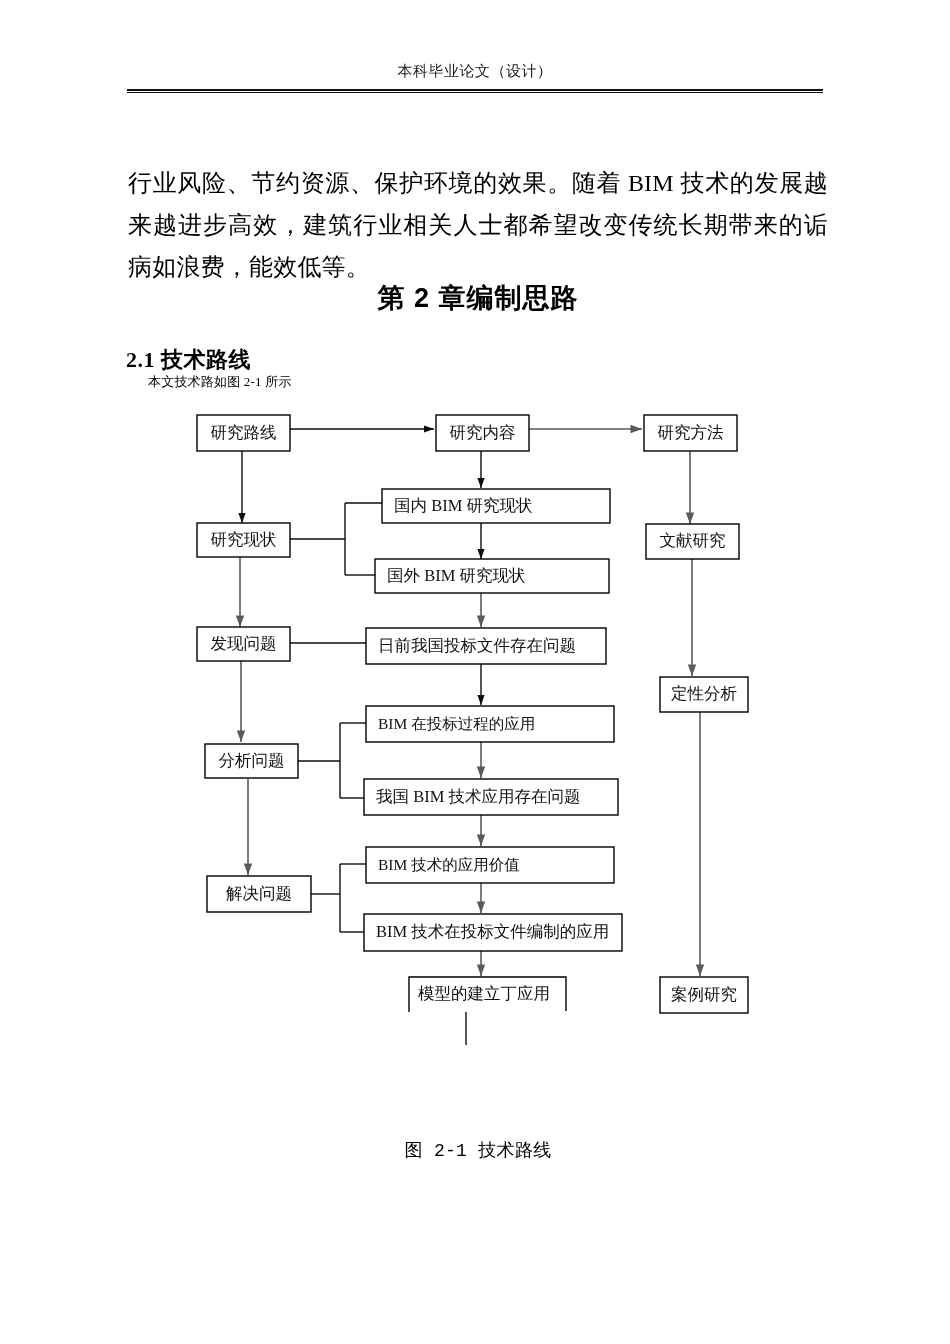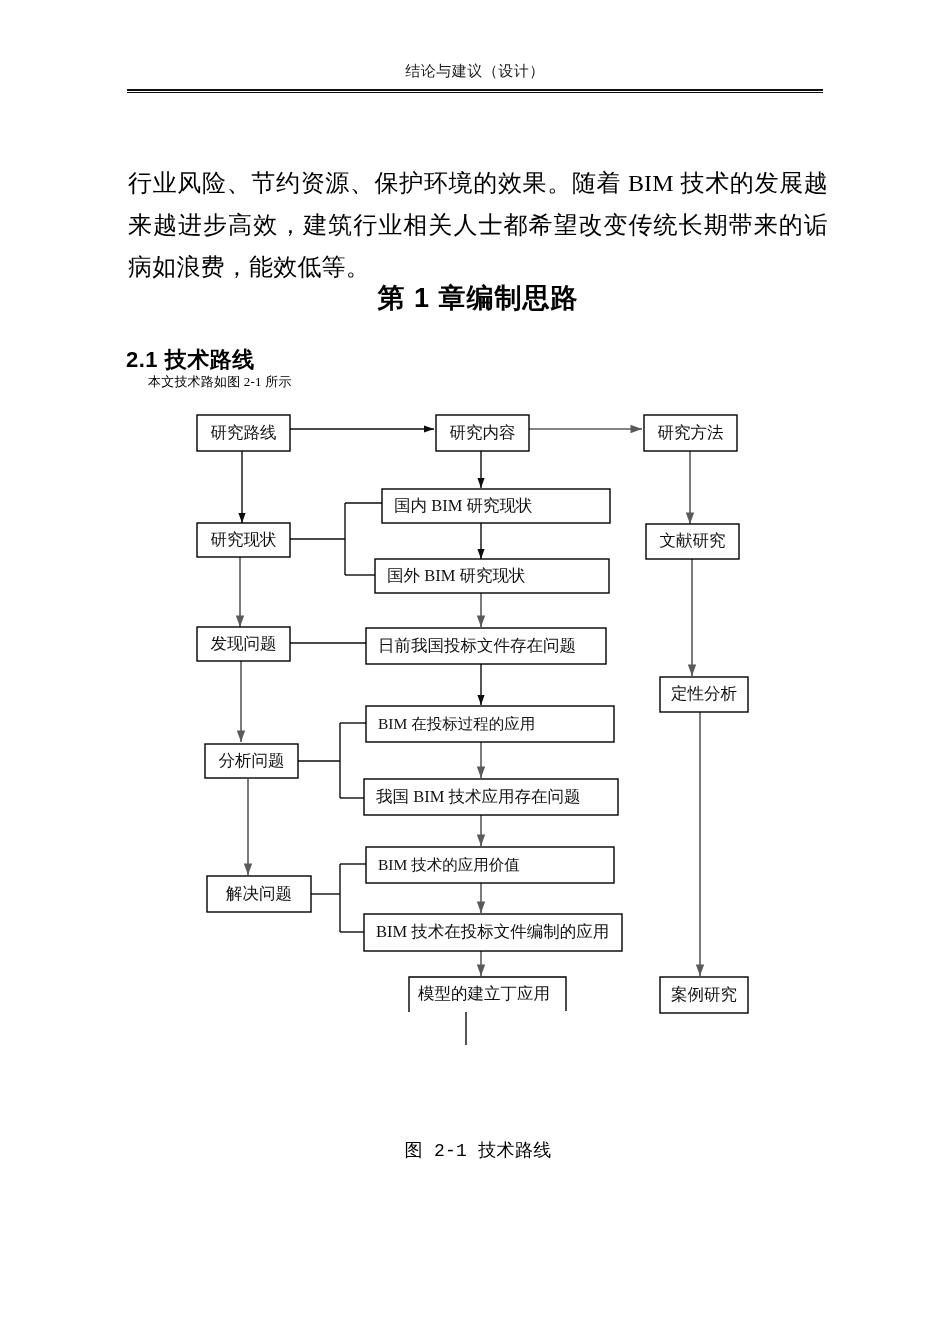--- a/index.html
+++ b/index.html
@@ -72,21 +72,21 @@
     font-family: "Liberation Sans", "DejaVu Sans", sans-serif;
     font-size: 27px;
     font-weight: bold;
     letter-spacing: 1px;
   }
 
   #section-title {
     position: absolute;
     left: 126px;
     top: 327px;
-    font-family: Liberation Sans, sans-serif;
+    font-family: Liberation Serif, serif;
     font-size: 22px;
     font-weight: bold;
     letter-spacing: 0.5px;
   }
 
   #figure-lead {
     position: absolute;
     left: 148px;
     top: 373px;
     font-size: 13px;
@@ -142,30 +142,30 @@
     text-align: center;
     font-size: 18px;
     letter-spacing: 0.3px;
     font-family: Liberation Mono, monospace;
   }
 </style>
 </head>
 <body>
 
 <div id="page-header">
-  <span class="header-text">结论与建议（设计）</span>
+  <span class="header-text">本科毕业论文（设计）</span>
 </div>
 <div id="header-rule">
   <div class="rule-thick"></div>
   <div class="rule-thin"></div>
 </div>
 
 <div id="intro-paragraph">行业风险、节约资源、保护环境的效果。随着 BIM 技术的发展越来越进步高效，建筑行业相关人士都希望改变传统长期带来的诟病如浪费，能效低等。</div>
 
-<h1 id="chapter-title">第 1 章编制思路</h1>
+<h1 id="chapter-title">第 2 章编制思路</h1>
 
 <h2 id="section-title">2.1 技术路线</h2>
 
 <div id="figure-lead">本文技术路如图 2-1 所示</div>
 
 <div id="flowchart-figure">
 <svg id="flowchart-svg" width="950" height="640" viewBox="0 0 950 640" xmlns="http://www.w3.org/2000/svg">
 
   <defs>
     <marker id="arrow-dark" markerWidth="9" markerHeight="9" refX="7.2" refY="3" orient="auto" markerUnits="strokeWidth">

